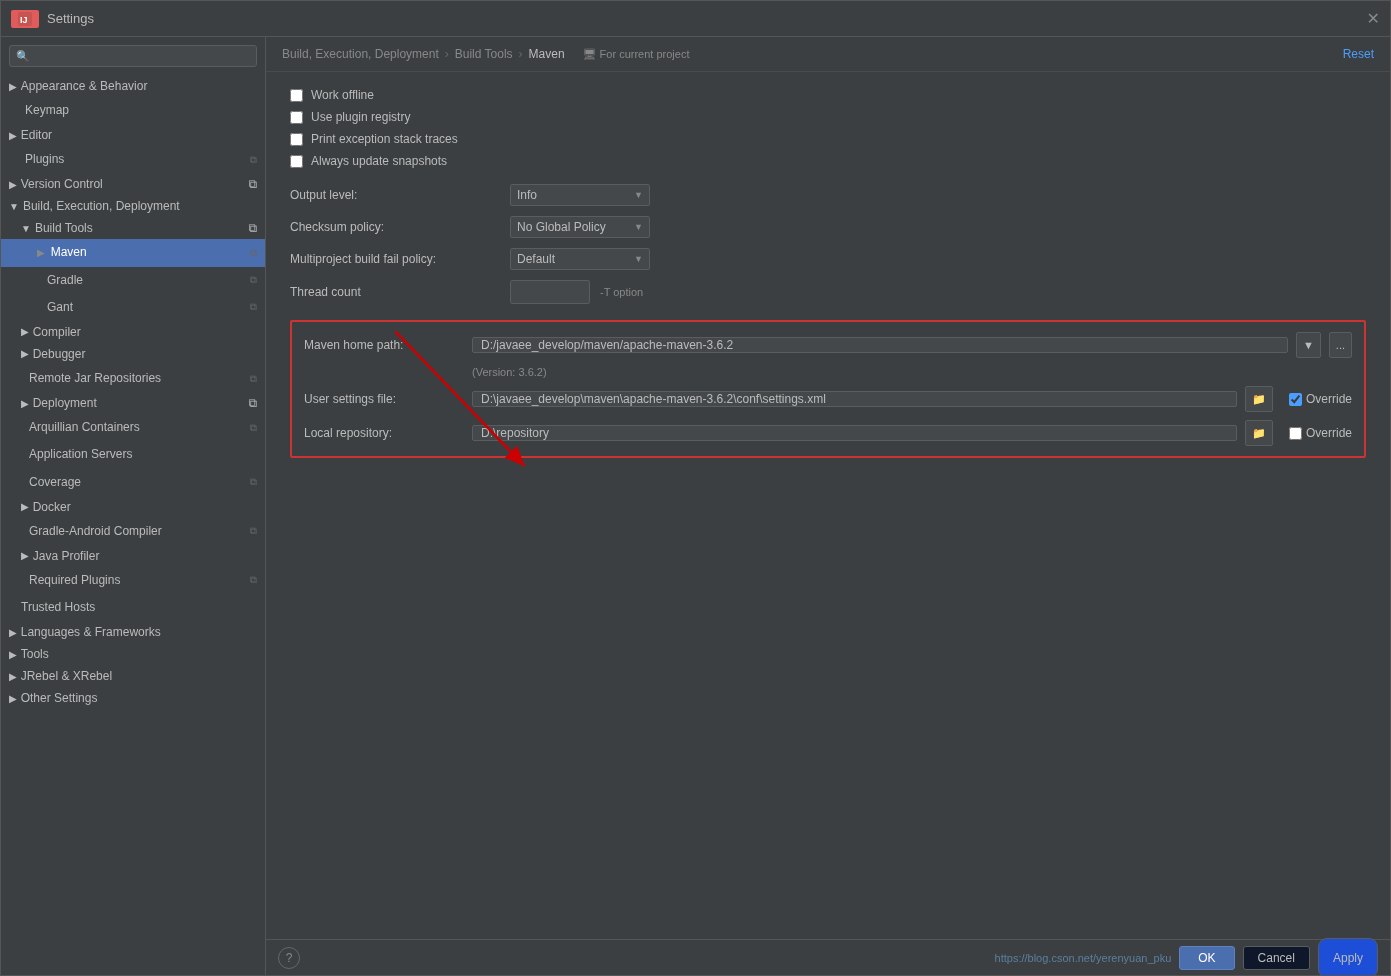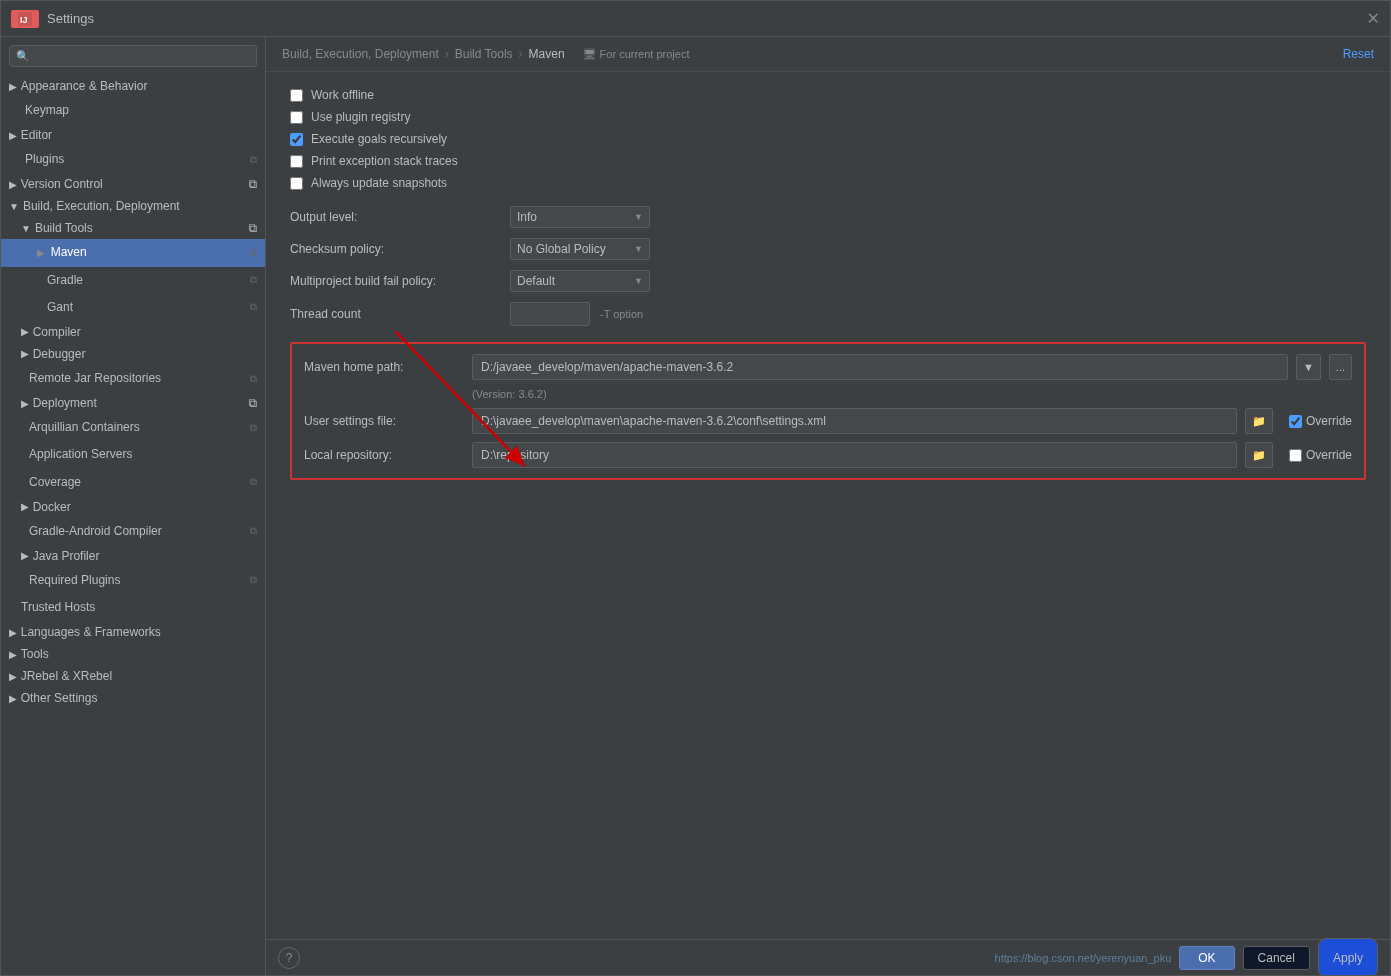--- a/index.html
+++ b/index.html
@@ -224,21 +224,21 @@
       flex-shrink: 0;
     }
     .path-input {
       flex: 1;
       background: #45484a;
       border: 1px solid #5a5d5e;
       color: #bbbbbb;
       font-size: 12px;
       padding: 3px 8px;
       border-radius: 2px;
-      height: 26px;
+      height: 16px;
     }
     .path-btn {
       background: #45484a;
       border: 1px solid #5a5d5e;
       color: #bbbbbb;
       cursor: pointer;
       padding: 2px 6px;
       font-size: 11px;
       height: 26px;
       border-radius: 2px;
@@ -478,24 +478,20 @@
 
           <div class="checkbox-row">
             <input type="checkbox" id="cb1" style="">
             <label class="checkbox-label" for="cb1">Work offline</label>
           </div>
           <div class="checkbox-row">
             <input type="checkbox" id="cb2" style="">
             <label class="checkbox-label" for="cb2">Use plugin registry</label>
           </div>
           <div class="checkbox-row">
-            <input type="checkbox" id="cb3" checked="" style="">
-            <label class="checkbox-label" for="cb3">Execute goals recursively</label>
-          </div>
-          <div class="checkbox-row">
             <input type="checkbox" id="cb4" style="">
             <label class="checkbox-label" for="cb4">Print exception stack traces</label>
           </div>
           <div class="checkbox-row" style="margin-bottom:16px">
             <input type="checkbox" id="cb5" style="">
             <label class="checkbox-label" for="cb5">Always update snapshots</label>
           </div>
 
           <div class="form-row">
             <span class="form-label">Output level:</span>

